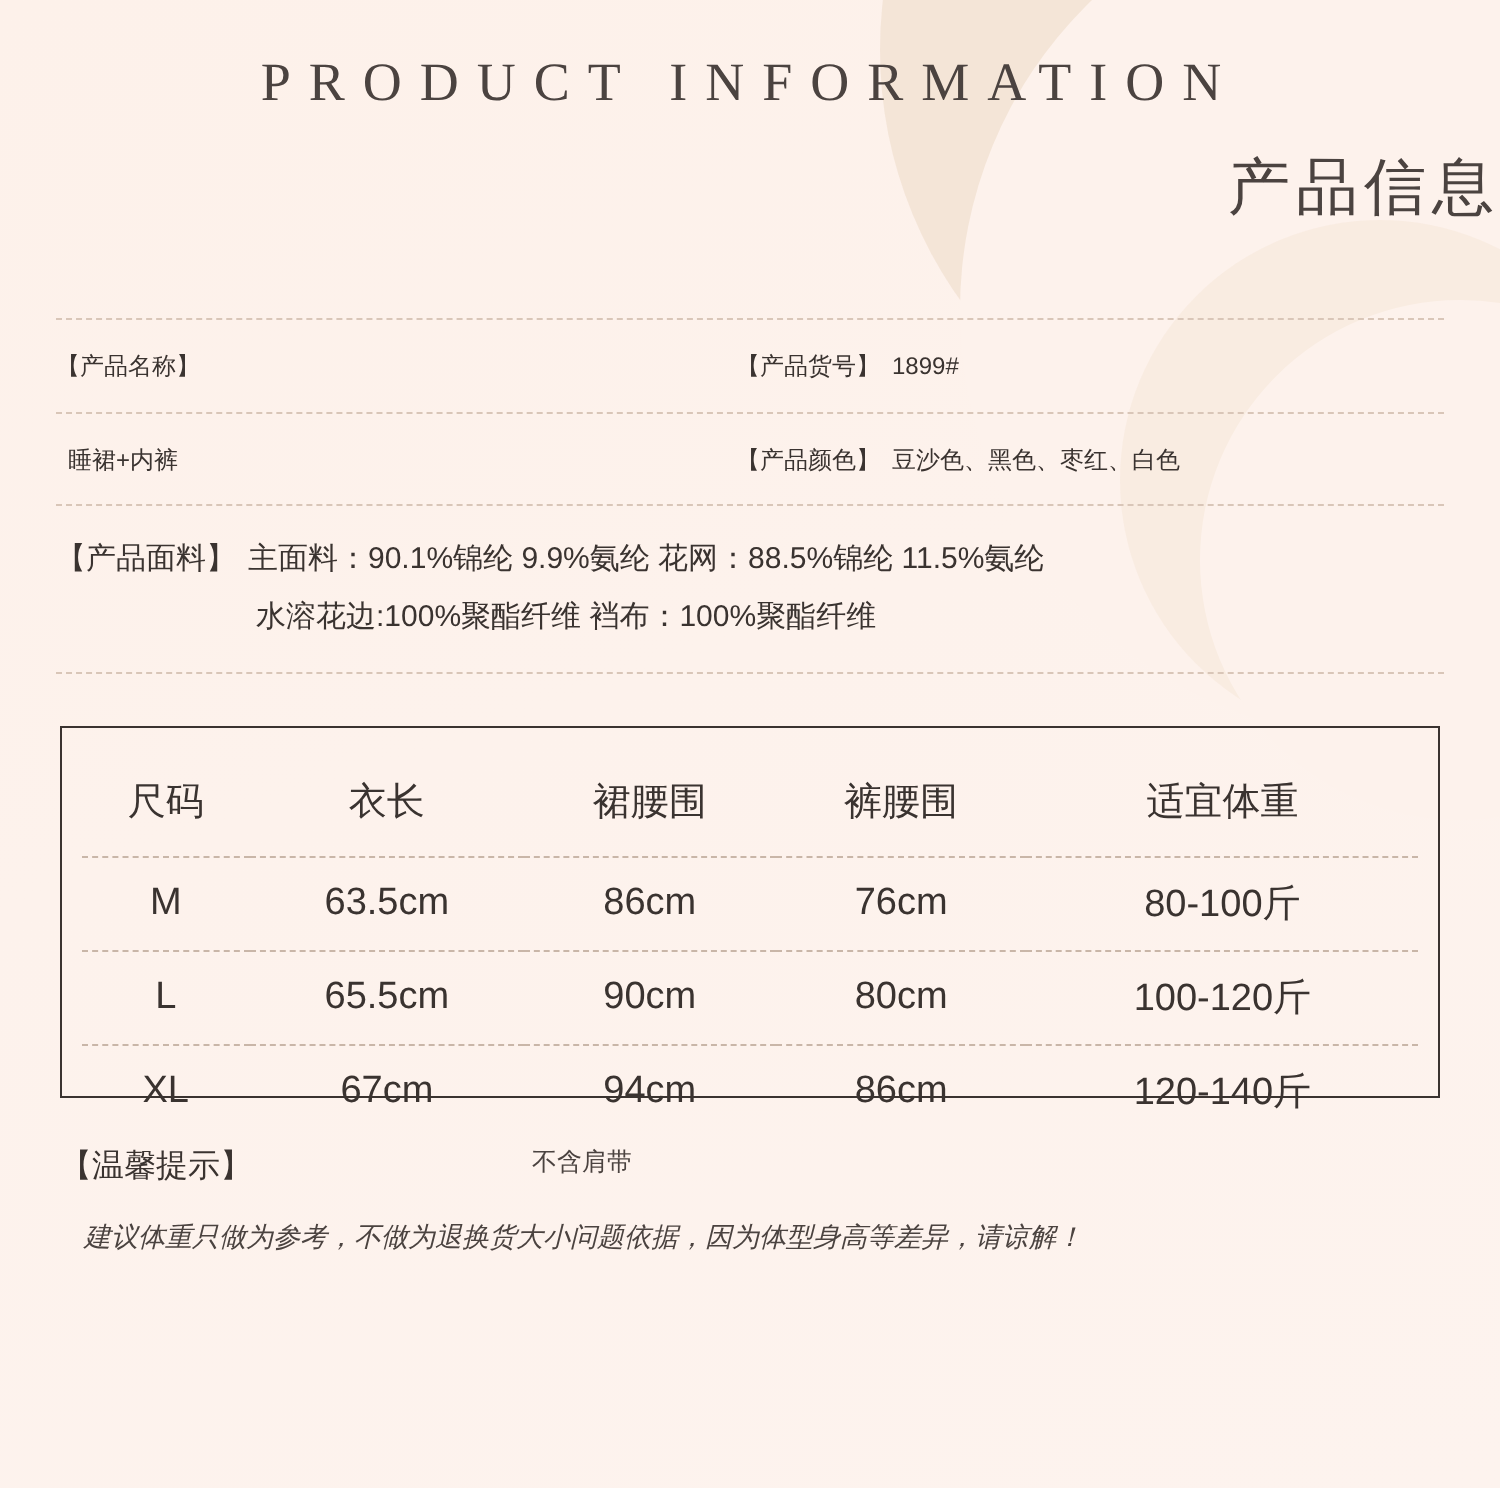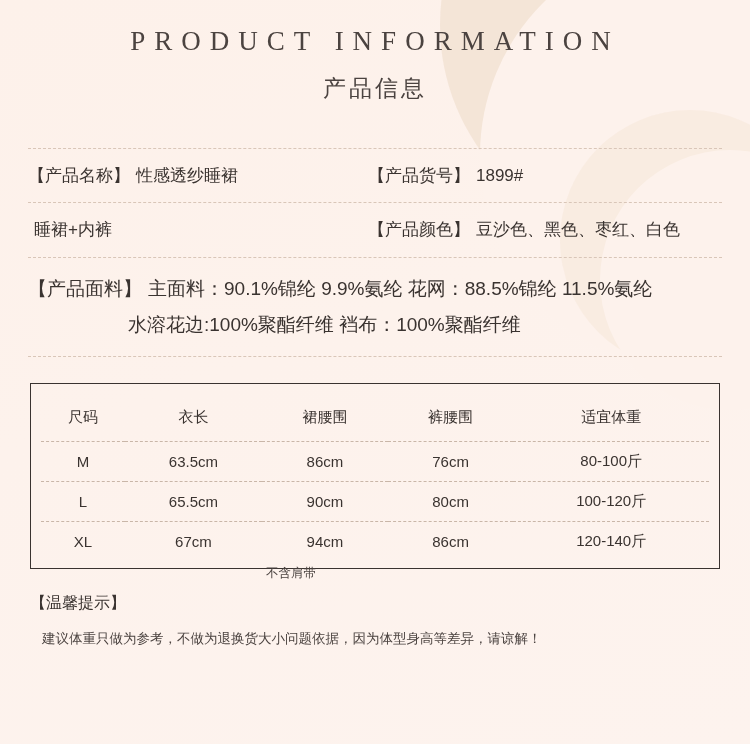--- a/index.html
+++ b/index.html
@@ -67,39 +67,39 @@
   .title-en {
     text-align: center;
     font-size: 27px;
     letter-spacing: 9px;
     color: #4b4340;
     padding-top: 26px;
     font-family: "Liberation Serif", serif;
     font-weight: 400;
   }
   .title-cn {
-    text-align: center;
-    font-size: 23px;
+    text-align: right;
+    font-size: 31px;
     letter-spacing: 3px;
     color: #4b4340;
     margin-top: 16px;
     font-family: Liberation Mono, monospace;
   }
   .spec {
     margin: 44px 28px 0 28px;
   }
   .dashed {
     border-top: 1px dashed #d9c6b8;
     height: 0;
   }
   .row {
     display: flex;
     align-items: flex-start;
     padding: 14px 0 13px 0;
-    font-size: 17px;
+    font-size: 12px;
     line-height: 1.55;
   }
   .col-left {
     width: 340px;
     display: flex;
     align-items: flex-start;
   }
   .col-right {
     flex: 1;
     display: flex;
@@ -107,40 +107,40 @@
   }
   .lab {
     white-space: nowrap;
   }
   .val {
     margin-left: 6px;
   }
   .row-wide {
     display: block;
     padding: 13px 0 13px 0;
-    font-size: 19px;
+    font-size: 15px;
     line-height: 1.9;
   }
   .fabric-line1 {
     display: flex;
   }
   .fabric-line2 {
     padding-left: 100px;
   }
   .size-box {
     margin: 26px 30px 0 30px;
     border: 1px solid #3a3330;
     padding: 18px 10px 12px 10px;
     height: 186px;
     box-sizing: border-box;
   }
   table.size-table {
     width: 100%;
     border-collapse: collapse;
-    font-size: 15px;
+    font-size: 19px;
     text-align: center;
   }
   table.size-table th {
     font-weight: normal;
     padding: 6px 0 14px 0;
   }
   table.size-table td {
     padding: 10px 0;
     border-top: 1px dashed #c9b6a8;
   }
@@ -159,20 +159,21 @@
     margin-bottom: 14px;
   }
   .tips-line {
     font-size: 13.5px;
     color: #4b4340;
     margin-bottom: 14px;
     line-height: 1.6;
   }
   .tips-line.indent {
     padding-left: 12px;
+    font-style: italic;
   }
 </style>
 </head>
 <body>
 
 <div class="page">
   <div class="arc1"></div>
   <div class="arc2"></div>
   <div class="arc3"></div>
   <div class="arc4"></div>
@@ -181,21 +182,20 @@
 
     <div class="title-en">PRODUCT INFORMATION</div>
     <div class="title-cn">产品信息</div>
 
     <div class="spec">
       <div class="dashed"></div>
 
       <div class="row">
         <div class="col-left">
           <span class="lab">【产品名称】</span>
-          <span class="val">性感透纱睡裙</span>
         </div>
         <div class="col-right">
           <span class="lab">【产品货号】</span>
           <span class="val">1899#</span>
         </div>
       </div>
 
       <div class="dashed"></div>
 
       <div class="row">

